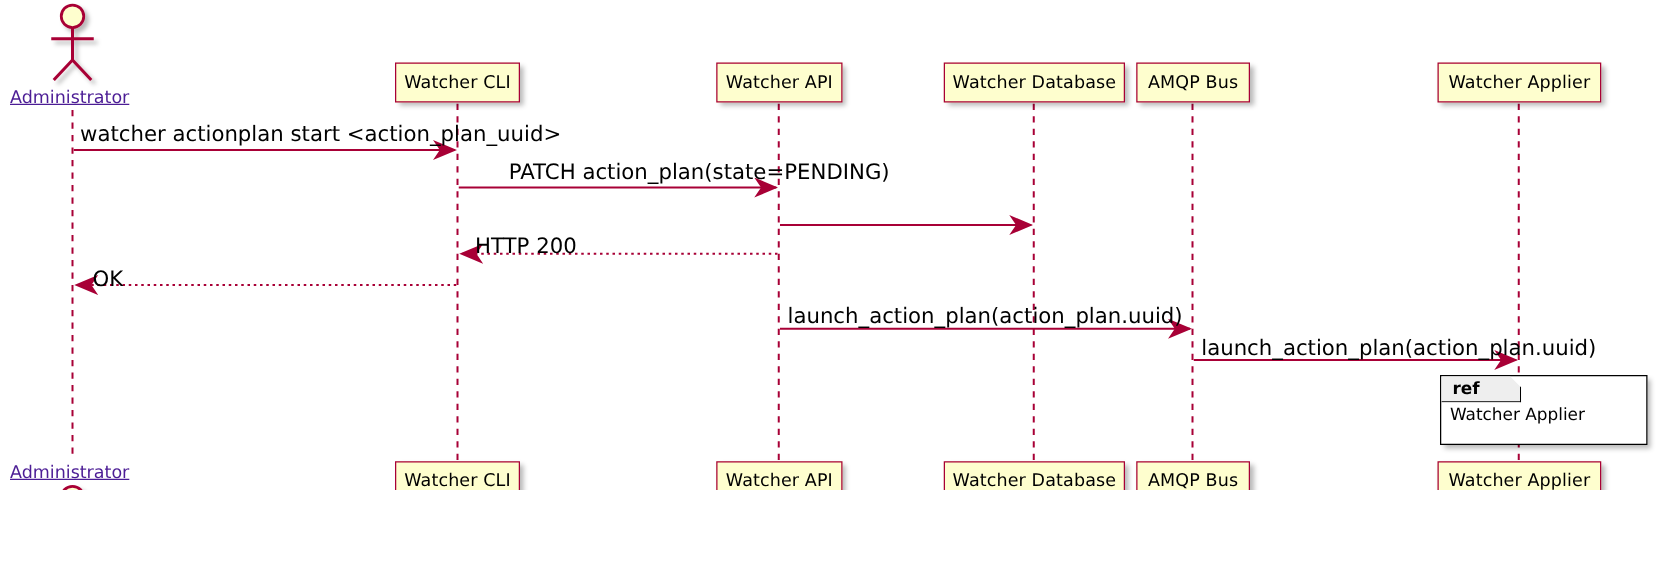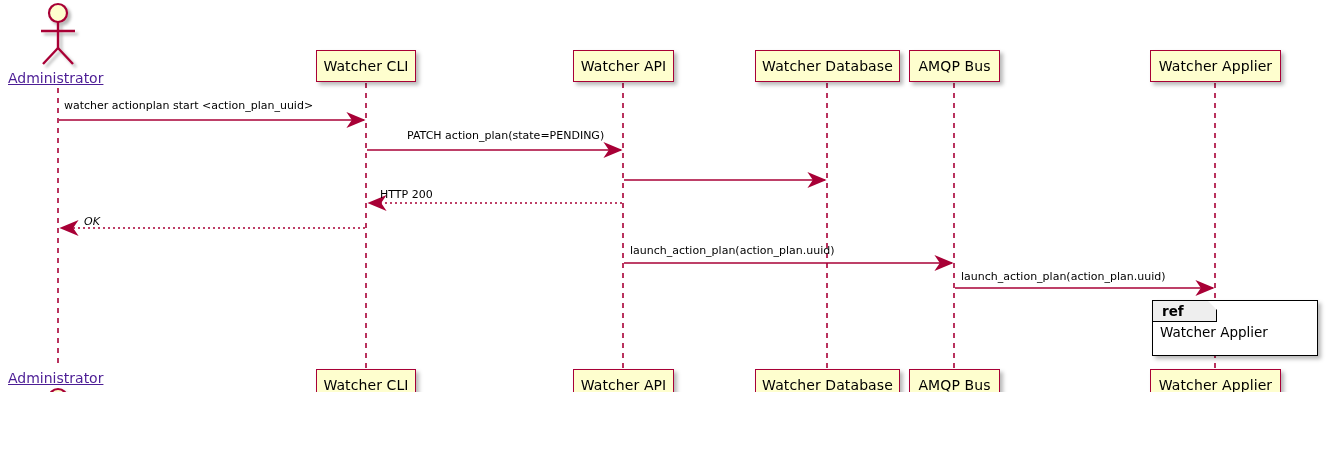--- a/index.html
+++ b/index.html
@@ -47,21 +47,21 @@
     position: absolute;
     font-size: 14px;
     color: #4c1d95;
     white-space: nowrap;
     text-decoration: underline;
   }
 
   
   .msg-label {
     position: absolute;
-    font-size: 11px;
+    font-size: 17px;
     color: #000000;
     white-space: nowrap;
     line-height: 1;
   }
 
   
   .ref-box {
     position: absolute;
     box-sizing: border-box;
     background: #FFFFFF;
@@ -179,21 +179,21 @@
   <div class="participant" style="left:1150px; top:369px; width:131px; height:32px;">
     <span>Watcher Applier</span>
   </div>
 
   <div class="actor-label" style="left:8px; top:70px;">Administrator</div>
   <div class="actor-label" style="left:8px; top:370px;">Administrator</div>
 
   <div class="msg-label" style="left:64px; top:100px;">watcher actionplan start &lt;action_plan_uuid&gt;</div>
   <div class="msg-label" style="left:373px; top:130px;margin-left:34px;">PATCH action_plan(state=PENDING)</div>
   <div class="msg-label" style="left:380px; top:189px;">HTTP 200</div>
-  <div class="msg-label" style="left:84px; top:216px;font-style:italic;">OK</div>
+  <div class="msg-label" style="left:74px; top:216px;">OK</div>
   <div class="msg-label" style="left:630px; top:245px;">launch_action_plan(action_plan.uuid)</div>
   <div class="msg-label" style="left:961px; top:271px;">launch_action_plan(action_plan.uuid)</div>
 
   <div class="ref-box" style="left:1152px; top:300px; width:166px; height:56px;">
     <div class="ref-tab" style="width:64px;align-items:center;">
       <span>ref</span>
     </div>
     <div class="ref-body">
       <div>Watcher Applier</div>
     </div>

